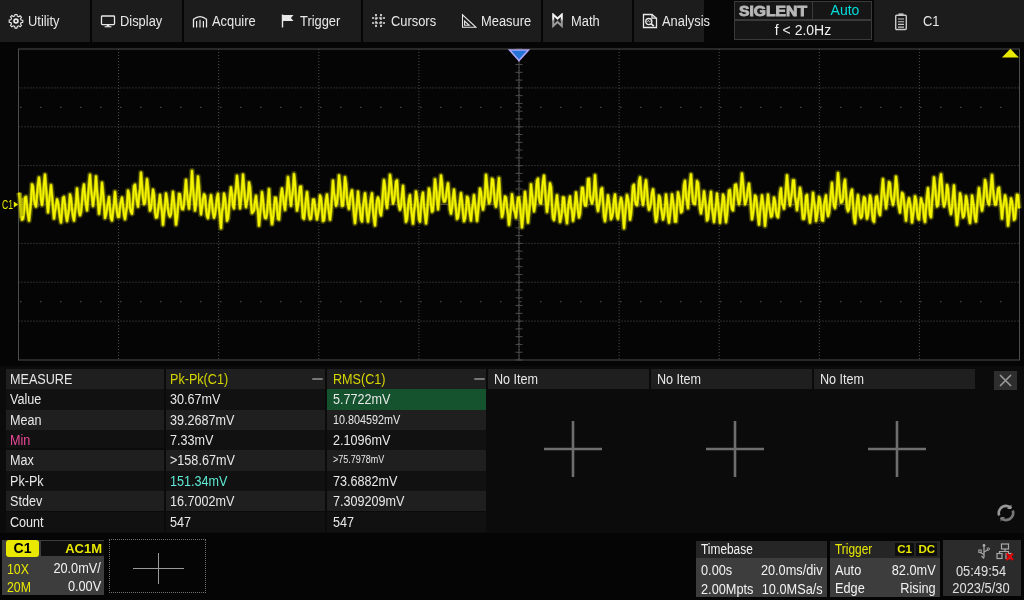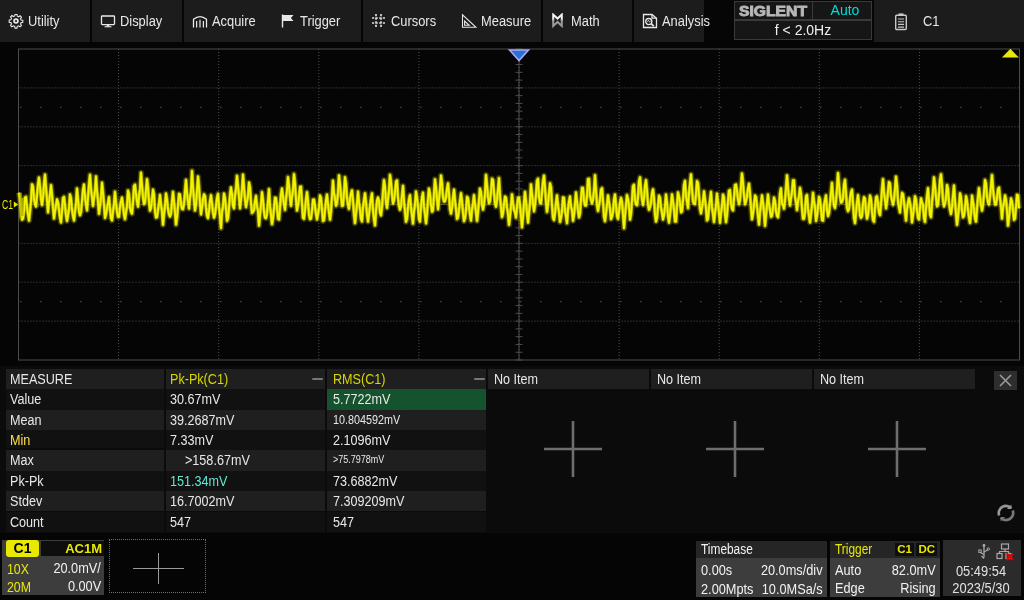--- a/index.html
+++ b/index.html
@@ -130,25 +130,25 @@
 <div style="position:absolute;left:651px;top:369.0px;width:161px;height:20.4px;background:#1f1f1f;color:#e8e8e8;font-size:14px;line-height:20.4px;padding-left:6px;overflow:hidden"><span style="display:inline-block;transform:scaleX(0.9);transform-origin:0 50%">No Item</span></div>
 <div style="position:absolute;left:814px;top:369.0px;width:161px;height:20.4px;background:#1f1f1f;color:#e8e8e8;font-size:14px;line-height:20.4px;padding-left:6px;overflow:hidden"><span style="display:inline-block;transform:scaleX(0.9);transform-origin:0 50%">No Item</span></div>
 <div style="position:absolute;left:312px;top:377.6px;width:11px;height:2.6px;border-radius:1.3px;background:#777"></div>
 <div style="position:absolute;left:474px;top:377.6px;width:11px;height:2.6px;border-radius:1.3px;background:#777"></div>
 <div style="position:absolute;left:6px;top:389.4px;width:158px;height:20.4px;background:#111;color:#e8e8e8;font-size:14px;line-height:20.4px;padding-left:4px;overflow:hidden"><span style="display:inline-block;transform:scaleX(0.9);transform-origin:0 50%">Value</span></div>
 <div style="position:absolute;left:166px;top:389.4px;width:159px;height:20.4px;background:#111;color:#e8e8e8;font-size:14px;line-height:20.4px;padding-left:4px;overflow:hidden"><span style="display:inline-block;transform:scaleX(0.9);transform-origin:0 50%">30.67mV</span></div>
 <div style="position:absolute;left:327px;top:389.4px;width:159px;height:24px;background:#14532d;color:#e8e8e8;font-size:14px;line-height:20.4px;padding-left:6px;overflow:hidden"><span style="display:inline-block;transform:scaleX(0.9);transform-origin:0 50%">5.7722mV</span></div>
 <div style="position:absolute;left:6px;top:409.7px;width:158px;height:20.4px;background:#1f1f1f;color:#e8e8e8;font-size:14px;line-height:20.4px;padding-left:4px;overflow:hidden"><span style="display:inline-block;transform:scaleX(0.9);transform-origin:0 50%">Mean</span></div>
 <div style="position:absolute;left:166px;top:409.7px;width:159px;height:20.4px;background:#1f1f1f;color:#e8e8e8;font-size:14px;line-height:20.4px;padding-left:4px;overflow:hidden"><span style="display:inline-block;transform:scaleX(0.9);transform-origin:0 50%">39.2687mV</span></div>
 <div style="position:absolute;left:327px;top:409.7px;width:159px;height:20.4px;background:#1f1f1f;color:#e8e8e8;font-size:12px;line-height:20.4px;padding-left:6px;overflow:hidden"><span style="display:inline-block;transform:scaleX(0.9);transform-origin:0 50%">10.804592mV</span></div>
-<div style="position:absolute;left:6px;top:430.1px;width:158px;height:18px;background:#111;color:#fde047;font-size:14px;line-height:20.4px;padding-left:4px;overflow:hidden"><span style="display:inline-block;transform:scaleX(0.9);transform-origin:0 50%">Min</span></div>
+<div style="position:absolute;left:6px;top:430.1px;width:158px;height:18px;background:#111;color:#ec4899;font-size:14px;line-height:20.4px;padding-left:4px;overflow:hidden"><span style="display:inline-block;transform:scaleX(0.9);transform-origin:0 50%">Min</span></div>
 <div style="position:absolute;left:166px;top:430.1px;width:159px;height:20.4px;background:#111;color:#e8e8e8;font-size:14px;line-height:20.4px;padding-left:4px;overflow:hidden"><span style="display:inline-block;transform:scaleX(0.9);transform-origin:0 50%">7.33mV</span></div>
 <div style="position:absolute;left:327px;top:430.1px;width:159px;height:20.4px;background:#111;color:#e8e8e8;font-size:14px;line-height:20.4px;padding-left:6px;overflow:hidden"><span style="display:inline-block;transform:scaleX(0.9);transform-origin:0 50%">2.1096mV</span></div>
 <div style="position:absolute;left:6px;top:450.4px;width:158px;height:20.4px;background:#1f1f1f;color:#e8e8e8;font-size:14px;line-height:20.4px;padding-left:4px;overflow:hidden"><span style="display:inline-block;transform:scaleX(0.9);transform-origin:0 50%">Max</span></div>
-<div style="position:absolute;left:166px;top:450.4px;width:159px;height:20.4px;background:#1f1f1f;color:#e8e8e8;font-size:14px;line-height:20.4px;padding-left:19px;overflow:hidden"><span style="display:inline-block;transform:scaleX(0.9);transform-origin:0 50%">&gt;158.67mV</span></div>
+<div style="position:absolute;left:166px;top:450.4px;width:159px;height:20.4px;background:#1f1f1f;color:#e8e8e8;font-size:14px;line-height:20.4px;padding-left:4px;overflow:hidden"><span style="display:inline-block;transform:scaleX(0.9);transform-origin:0 50%">&gt;158.67mV</span></div>
 <div style="position:absolute;left:327px;top:450.4px;width:159px;height:20.4px;background:#1f1f1f;color:#e8e8e8;font-size:10px;line-height:20.4px;padding-left:6px;overflow:hidden"><span style="display:inline-block;transform:scaleX(0.9);transform-origin:0 50%">&gt;75.7978mV</span></div>
 <div style="position:absolute;left:6px;top:470.8px;width:158px;height:20.4px;background:#111;color:#e8e8e8;font-size:14px;line-height:20.4px;padding-left:4px;overflow:hidden"><span style="display:inline-block;transform:scaleX(0.9);transform-origin:0 50%">Pk-Pk</span></div>
 <div style="position:absolute;left:166px;top:470.8px;width:159px;height:20.4px;background:#111;color:#5eead4;font-size:14px;line-height:20.4px;padding-left:4px;overflow:hidden"><span style="display:inline-block;transform:scaleX(0.9);transform-origin:0 50%">151.34mV</span></div>
 <div style="position:absolute;left:327px;top:470.8px;width:159px;height:20.4px;background:#111;color:#e8e8e8;font-size:14px;line-height:20.4px;padding-left:6px;overflow:hidden"><span style="display:inline-block;transform:scaleX(0.9);transform-origin:0 50%">73.6882mV</span></div>
 <div style="position:absolute;left:6px;top:491.1px;width:158px;height:20.4px;background:#1f1f1f;color:#e8e8e8;font-size:14px;line-height:20.4px;padding-left:4px;overflow:hidden"><span style="display:inline-block;transform:scaleX(0.9);transform-origin:0 50%">Stdev</span></div>
 <div style="position:absolute;left:166px;top:491.1px;width:159px;height:20.4px;background:#1f1f1f;color:#e8e8e8;font-size:14px;line-height:20.4px;padding-left:4px;overflow:hidden"><span style="display:inline-block;transform:scaleX(0.9);transform-origin:0 50%">16.7002mV</span></div>
 <div style="position:absolute;left:327px;top:491.1px;width:159px;height:20.4px;background:#1f1f1f;color:#e8e8e8;font-size:14px;line-height:20.4px;padding-left:6px;overflow:hidden"><span style="display:inline-block;transform:scaleX(0.9);transform-origin:0 50%">7.309209mV</span></div>
 <div style="position:absolute;left:6px;top:511.5px;width:158px;height:20.4px;background:#111;color:#e8e8e8;font-size:14px;line-height:20.4px;padding-left:4px;overflow:hidden"><span style="display:inline-block;transform:scaleX(0.9);transform-origin:0 50%">Count</span></div>
 <div style="position:absolute;left:166px;top:511.5px;width:159px;height:20.4px;background:#111;color:#e8e8e8;font-size:14px;line-height:20.4px;padding-left:4px;overflow:hidden"><span style="display:inline-block;transform:scaleX(0.9);transform-origin:0 50%">547</span></div>
 <div style="position:absolute;left:327px;top:511.5px;width:159px;height:20.4px;background:#111;color:#e8e8e8;font-size:14px;line-height:20.4px;padding-left:6px;overflow:hidden"><span style="display:inline-block;transform:scaleX(0.9);transform-origin:0 50%">547</span></div>

